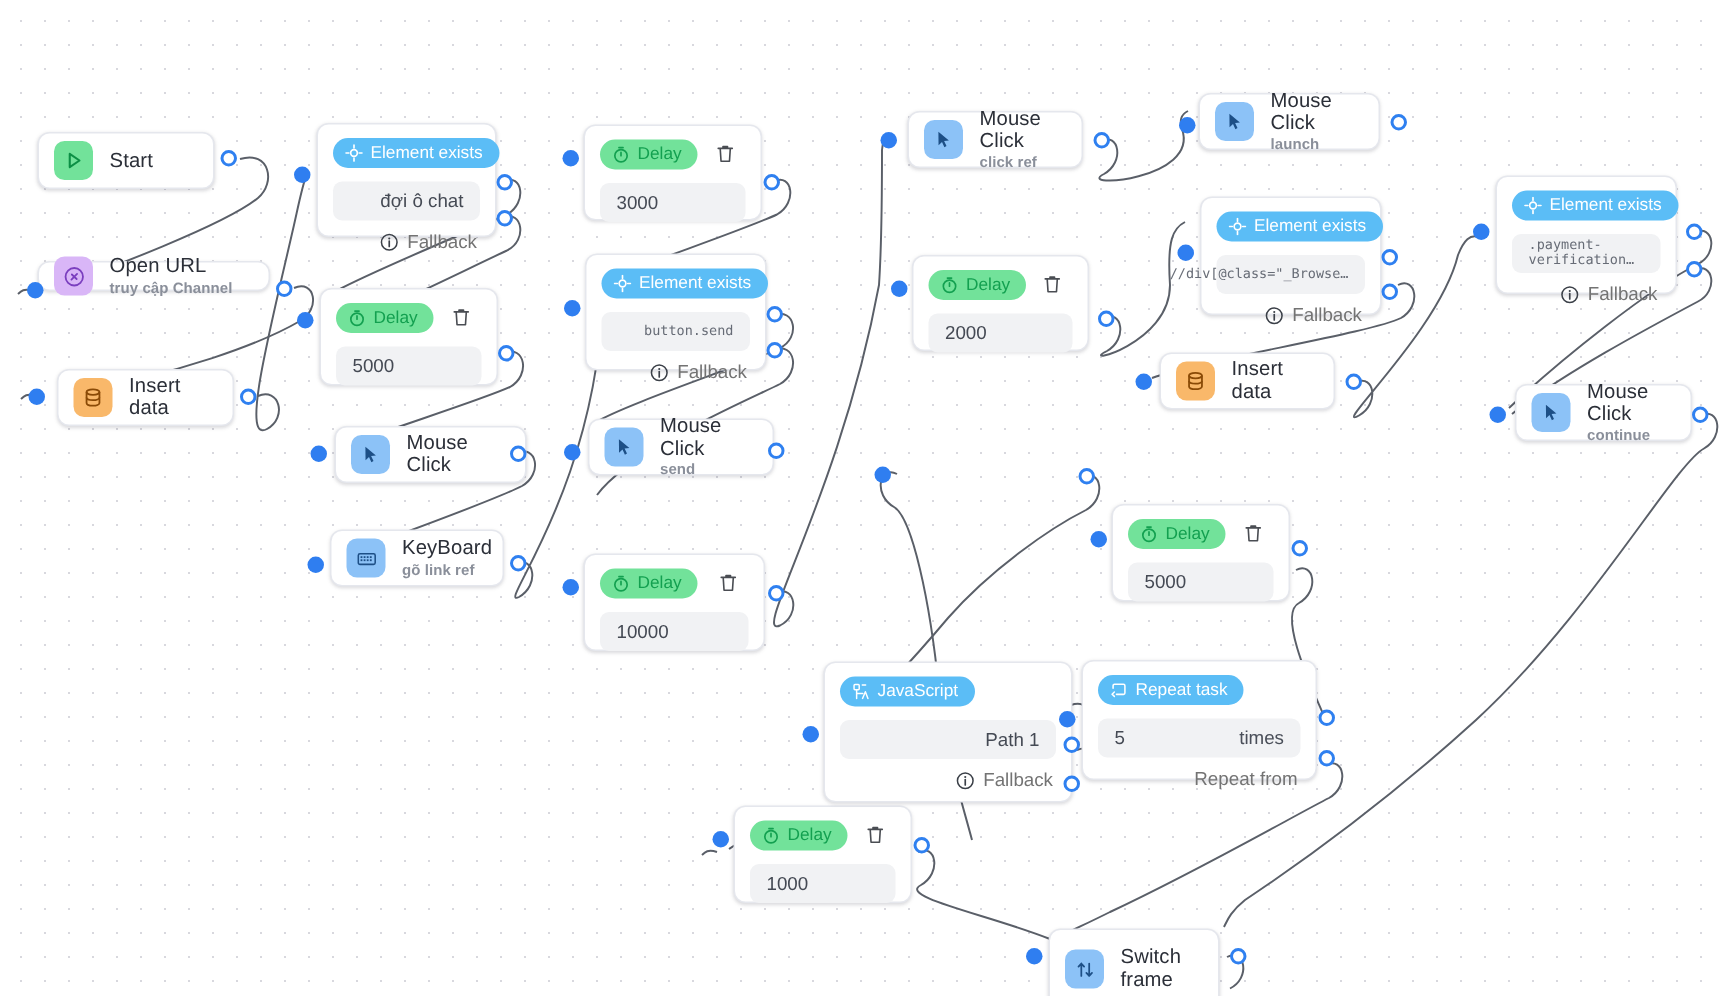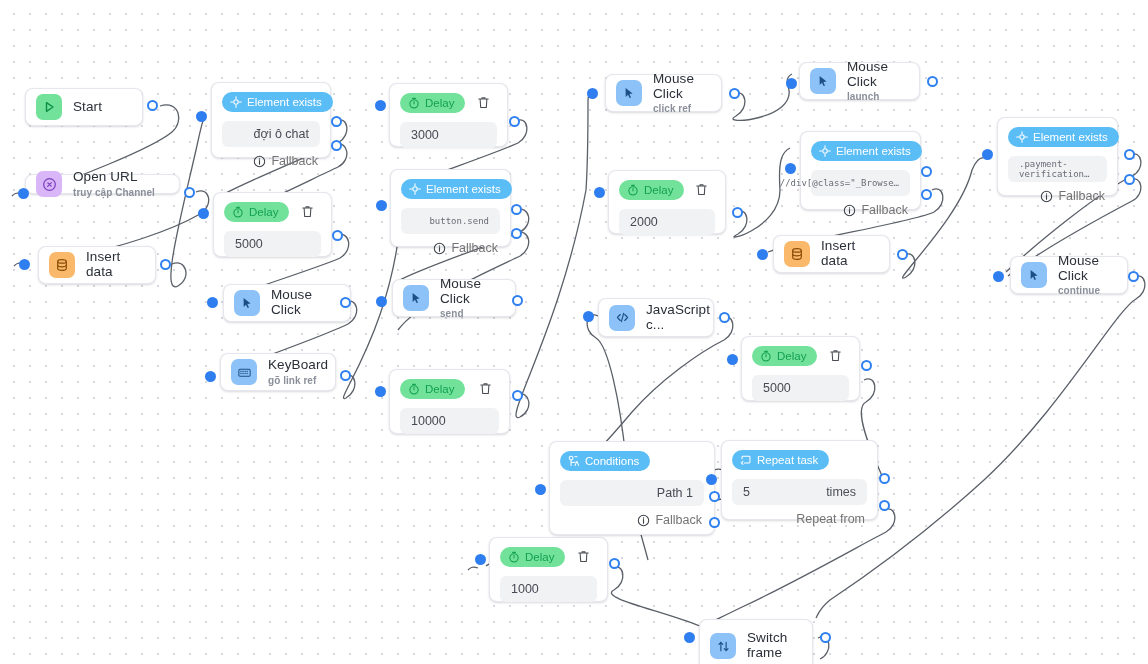--- a/index.html
+++ b/index.html
@@ -258,30 +258,20 @@
         </svg>
     </span>
     <span class="txtwrap">
       <span class="ttl">Mouse Click</span>
       <span class="sub">continue</span>
     </span>
   </div>
   <div class="port out" style="left:1128px;top:271px;"></div>
   <div class="port in" style="left:993px;top:271px;"></div>
 
-  <div class="node simple" style="left:598px;top:298px;width:116px;height:39px;">
-    <span class="sq" style="background:#8cc2f7;">
-      <svg width="15" height="15" viewBox="0 0 16 16">
-          <path d="M5.6 4.8 L2.6 8 L5.6 11.2 M10.4 4.8 L13.4 8 L10.4 11.2 M9.2 3.6 L6.8 12.4" fill="none" stroke="#1d4f86" stroke-width="1.25" stroke-linecap="round" stroke-linejoin="round"></path>
-        </svg>
-    </span>
-    <span class="txtwrap">
-      <span class="ttl">JavaScript c...</span>
-    </span>
-  </div>
   <div class="port out" style="left:719px;top:312px;"></div>
   <div class="port in" style="left:583px;top:311px;"></div>
 
   <div class="node simple" style="left:699px;top:619px;width:114px;height:54px;">
     <span class="sq" style="background:#8cc2f7;">
       <svg width="15" height="15" viewBox="0 0 16 16">
           <path d="M5.2 12.4 V3.6 M5.2 3.6 L3.2 5.8 M5.2 3.6 L7.2 5.8 M10.8 3.6 V12.4 M10.8 12.4 L8.8 10.2 M10.8 12.4 L12.8 10.2" fill="none" stroke="#1d4f86" stroke-width="1.25" stroke-linecap="round" stroke-linejoin="round"></path>
         </svg>
     </span>
     <span class="txtwrap">
@@ -528,21 +518,21 @@
   <div class="port out" style="left:609px;top:558px;"></div>
 
   <div class="node panel" style="left:549px;top:441px;width:166px;height:94px;">
     <div class="chiprow">
       <span class="chip blue">
         <svg class="c-ico" width="12" height="12" viewBox="0 0 14 14">
             <rect x="1.6" y="1.6" width="4" height="4" rx=".7" fill="none" stroke="#fff" stroke-width="1.15"></rect>
             <path d="M3.6 5.6 V12.4 M3.6 8.6 H8.4" stroke="#fff" stroke-width="1.15" stroke-linecap="round"></path>
             <path d="M8 2 L10.6 2 M8.2 12.4 L10.4 7.2 L12.4 12.4" fill="none" stroke="#fff" stroke-width="1.15" stroke-linecap="round" stroke-linejoin="round"></path>
           </svg>
-        <span>Conditions</span>
+        <span>JavaScript</span>
       </span>
     </div>
     <div class="field right">
       <span>Path 1</span>
     </div>
     <div class="rowlabel">
       <svg class="fb-ico" viewBox="0 0 14 14">
           <circle cx="7" cy="7" r="5.6" fill="none" stroke="#3b4048" stroke-width="1.1"></circle>
           <path d="M7 6.1 V10" stroke="#3b4048" stroke-width="1.2" stroke-linecap="round"></path>
           <circle cx="7" cy="4.3" r=".75" fill="#3b4048"></circle>

